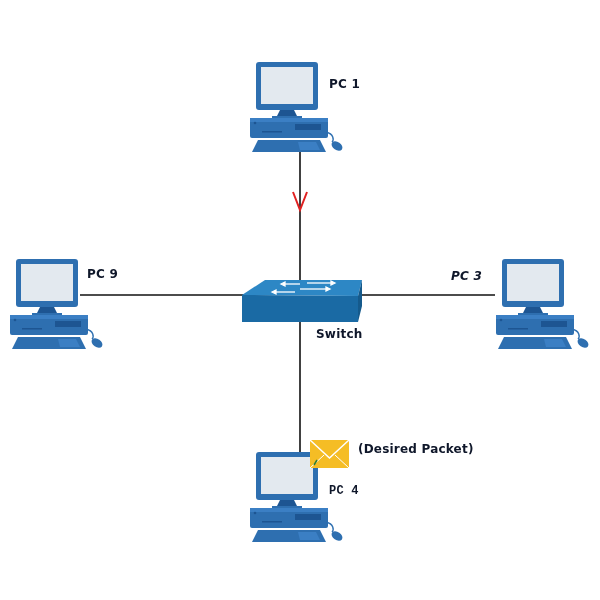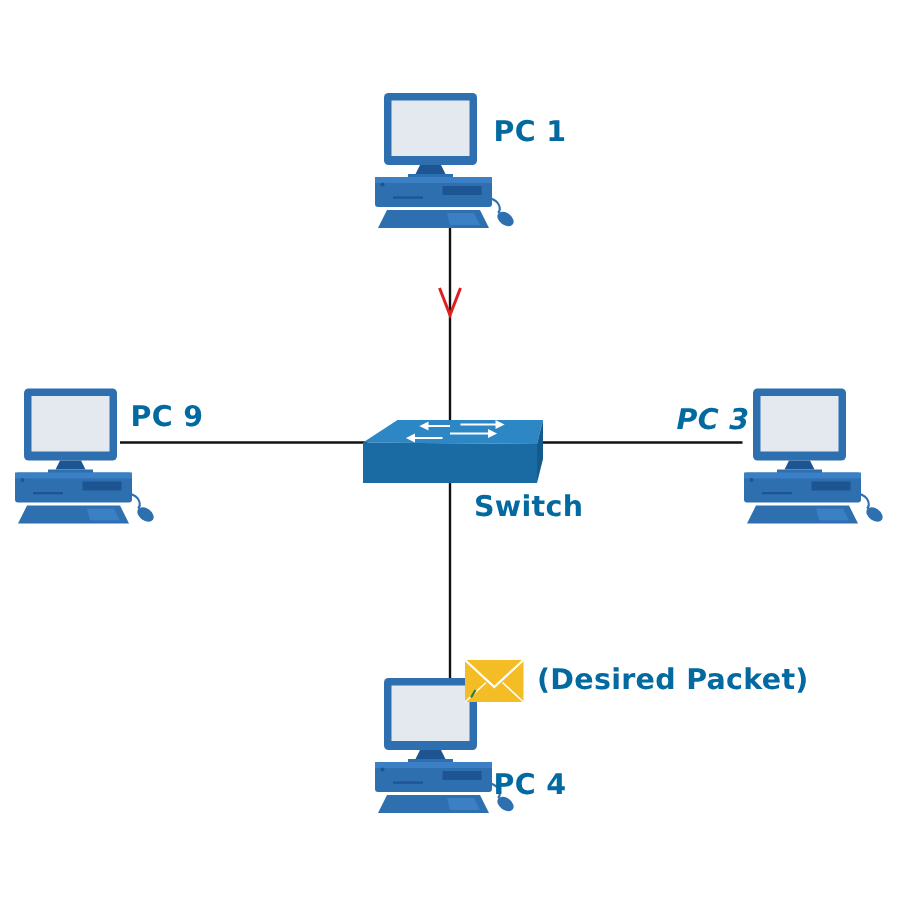--- a/index.html
+++ b/index.html
@@ -1,19 +1,19 @@
 <!DOCTYPE html>
 <html><head>
   <meta charset="utf-8">
   <style>
     html, body { margin: 0; padding: 0; background: #ffffff; }
     body { width: 600px; height: 600px; position: relative; overflow: hidden;
            font-family: "DejaVu Sans", sans-serif; }
     #canvas { position: absolute; left: 0; top: 0; width: 600px; height: 600px; }
-    .label { position: absolute; font-weight: bold; font-size: 19px; color: #0369a1;
+    .label { position: absolute; font-weight: bold; font-size: 12px; color: #0f172a;
              white-space: nowrap; font-family: "DejaVu Sans", sans-serif; letter-spacing: 0.2px; }
   </style>
 </head>
 <body>
 
 <svg id="canvas" viewBox="0 0 600 600" xmlns="http://www.w3.org/2000/svg">
   <defs>
     <g id="pc-icon">
 
       <rect x="6" y="0" width="62" height="48" rx="3" fill="#2e6fb0"></rect>
@@ -68,15 +68,15 @@
     <rect x="310" y="440" width="39" height="28" fill="#f5bd25"></rect>
     <path d="M310 440 L329.5 458 L349 440" stroke="#ffffff" stroke-width="1.5" fill="none"></path>
     <path d="M310 468 L324 455 M349 468 L335 455" stroke="#ffffff" stroke-width="1" fill="none"></path>
     <path d="M314 465 l3 -5" stroke="#2e7d32" stroke-width="1.5"></path>
   </g>
 </svg>
 
 <div class="label" style="left:329px; top:77px;">PC 1</div>
 <div class="label" style="left:87px; top:267px;">PC 9</div>
 <div class="label" style="left:451px; top:269px;font-style:italic;">PC 3</div>
-<div class="label" style="left:329px; top:512px;">PC 4</div>
+<div class="label" style="left:329px; top:484px;font-family:Liberation Mono, monospace;">PC 4</div>
 <div class="label" style="left:316px; top:327px;">Switch</div>
 <div class="label" style="left:358px; top:442px;text-align:right;">(Desired Packet)</div>
 
 </body></html>

